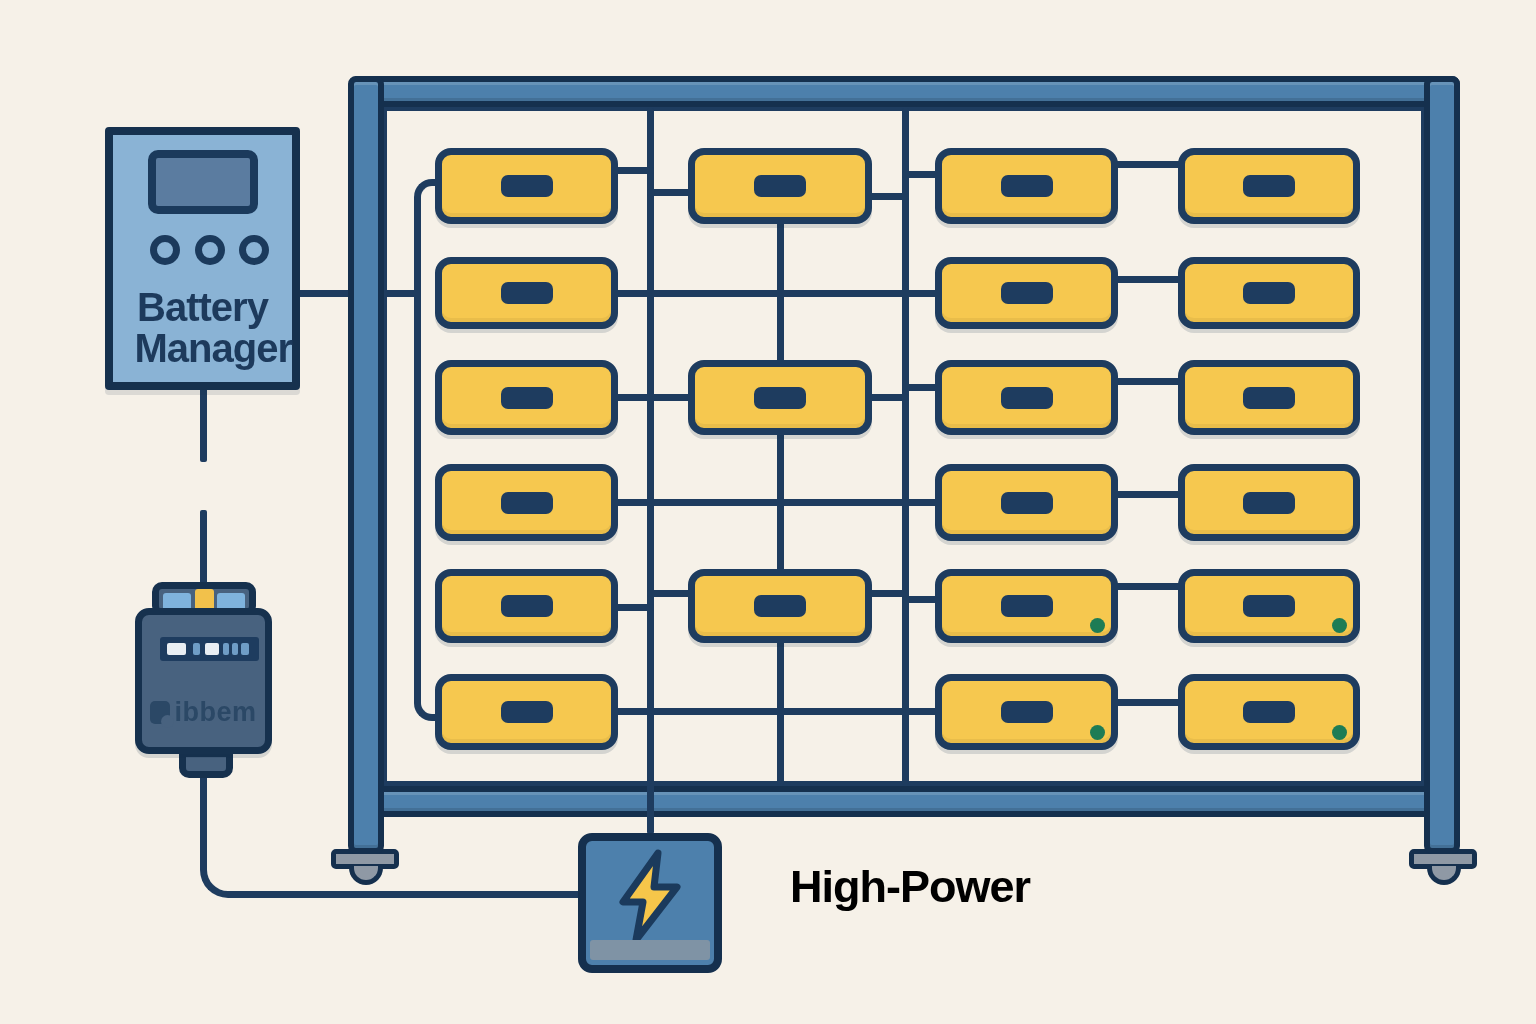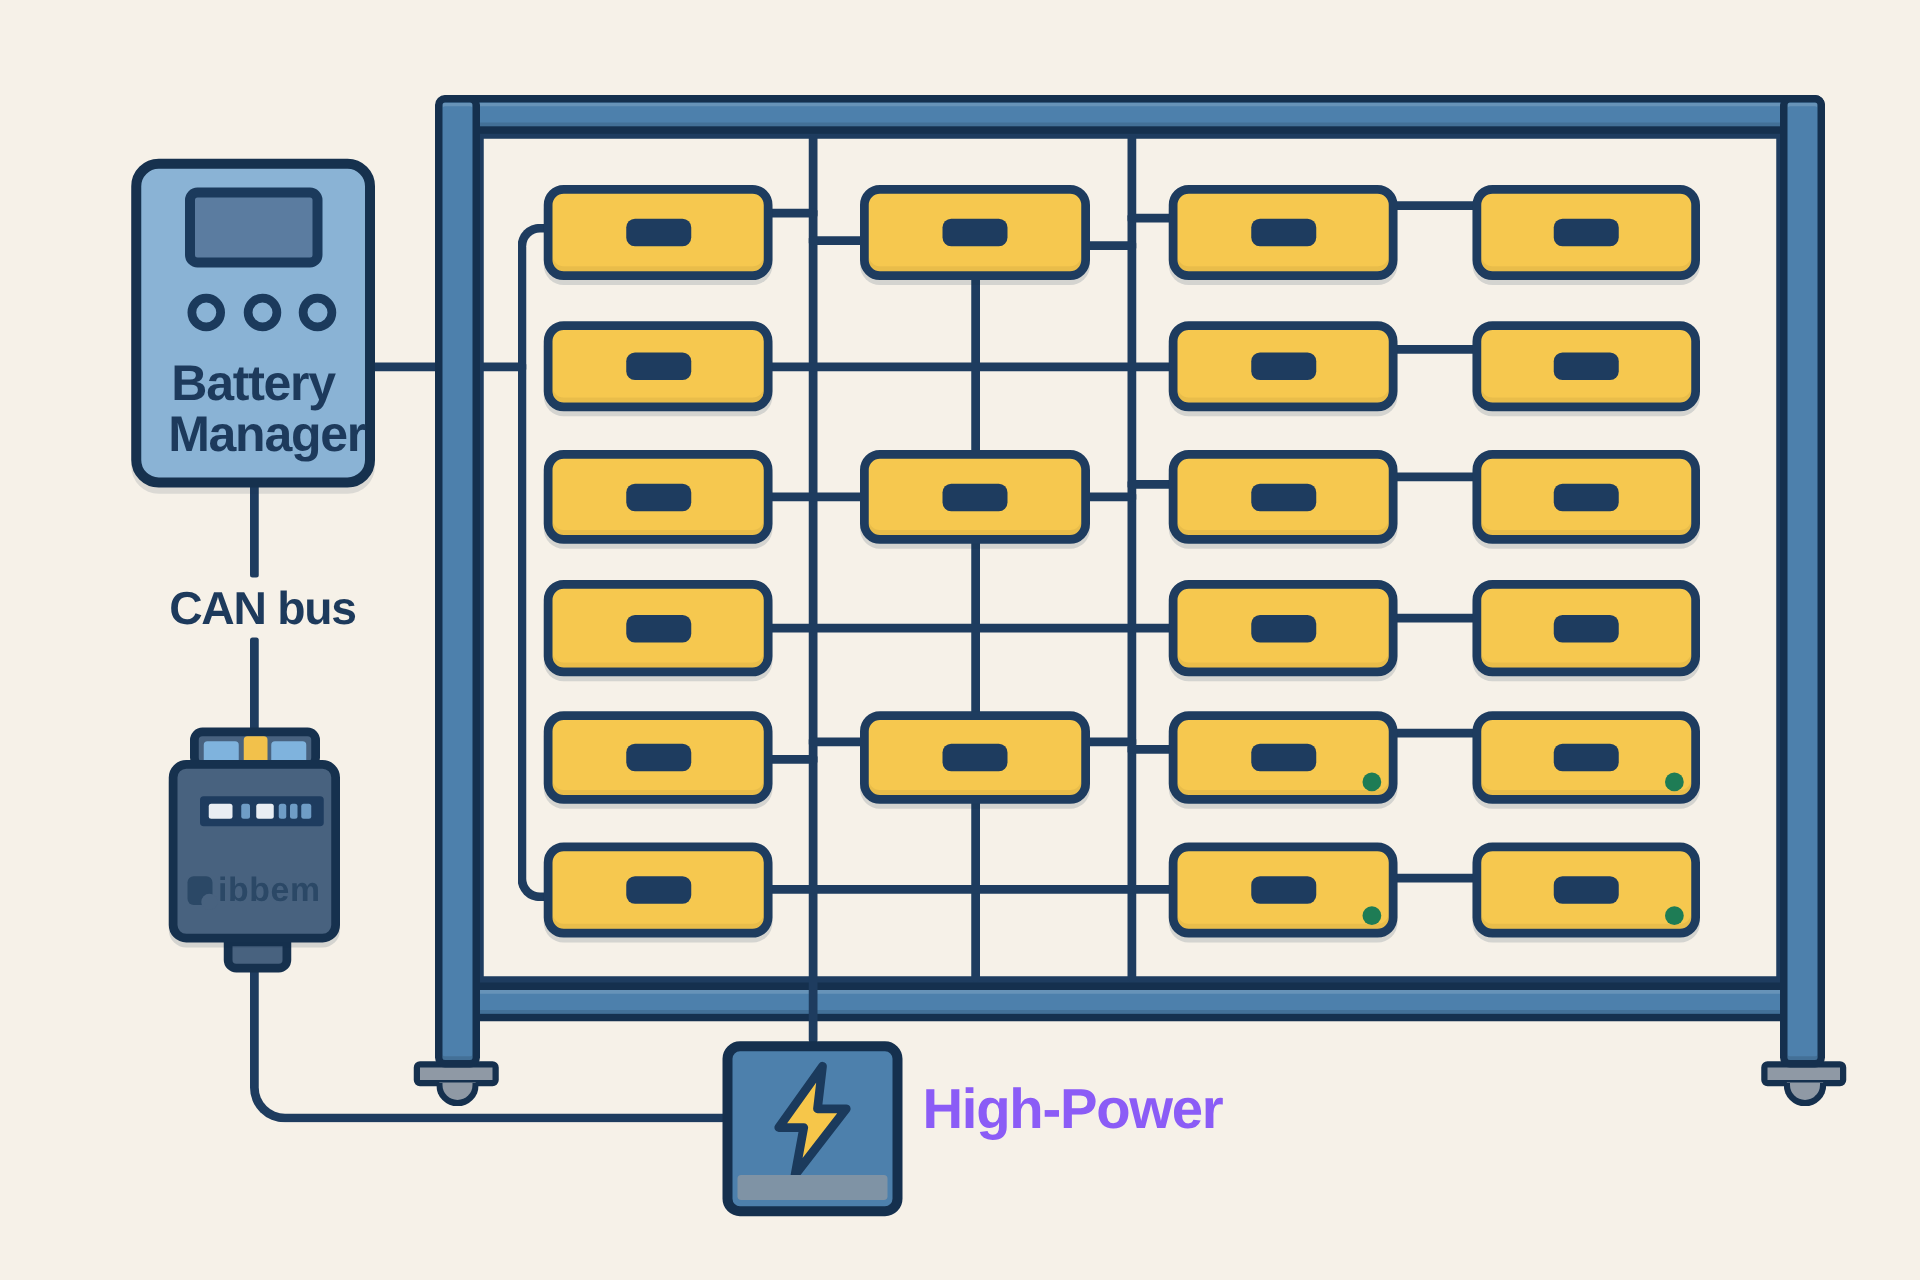--- a/index.html
+++ b/index.html
@@ -50,21 +50,21 @@
     position:absolute;left:50%;top:50%;width:52px;height:22px;margin:-11px 0 0 -26px;
     background:#1e3c5f;border-radius:7px;
   }
   .cell .dot{
     position:absolute;right:6px;bottom:3px;width:15px;height:15px;
     background:#1e7c55;border-radius:50%;
   }
   
   .bm-box{
     position:absolute;left:105px;top:127px;width:195px;height:263px;box-sizing:border-box;
-    background:#8ab3d5;border:8px solid #16314e;border-radius:22px;
+    background:#8ab3d5;border:8px solid #16314e;border-radius:4px;
     box-shadow:0 5px 0 rgba(21,47,76,.12);
   }
   .bm-screen{
     position:absolute;left:35px;top:15px;width:110px;height:64px;box-sizing:border-box;
     background:#5b7ca0;border:8px solid #1b3a5c;border-radius:10px;
   }
   .bm-btn{
     position:absolute;top:100px;width:30px;height:30px;box-sizing:border-box;
     border:7px solid #1b3a5c;border-radius:50%;background:transparent;
   }
@@ -112,22 +112,22 @@
   .charger{
     position:absolute;left:578px;top:833px;width:144px;height:140px;box-sizing:border-box;
     background:#4d80ac;border:8px solid #15304e;border-radius:14px;
   }
   .charger-strip{
     position:absolute;left:4px;right:4px;bottom:5px;height:20px;
     background:#7f93a5;border-radius:3px;
   }
   .charger-bolt{position:absolute;left:50%;top:8px;transform:translateX(-50%);}
   .hpc-label{
-    position:absolute;left:738px;top:862px;width:292px;text-align:left;
-    font-weight:700;font-size:45px;line-height:1.12;color:#8b5cf6;letter-spacing:-1px;
+    position:absolute;left:738px;top:862px;width:292px;text-align:right;
+    font-weight:700;font-size:45px;line-height:1.12;color:#000000;letter-spacing:-1px;
   }
 </style>
 </head>
 <body>
 
 <div class="stage">
 
   <div id="wires-under" class="abs" style="left:0;top:0;width:100%;height:100%;">
       <div class="wire" style="left: 295px; top: 290px; width: 126px; height: 7px;"></div>
     </div>
@@ -246,21 +246,20 @@
 
   <div class="bm-box">
     <div class="bm-screen"></div>
     <div class="bm-btn" style="left:37px;"></div>
     <div class="bm-btn" style="left:82px;"></div>
     <div class="bm-btn" style="left:126px;"></div>
     <div class="bm-label" style="top:152px;">Battery</div>
     <div class="bm-label" style="top:193px;text-align:right;">Manager</div>
   </div>
 
-  <div class="can-label">CAN bus</div>
 
   <div class="dg-plug">
     <div class="dg-tab" style="left:4px;top:4px;width:28px;height:19px;background:#7fb3dd;"></div>
     <div class="dg-tab" style="left:36px;top:0px;width:19px;height:26px;background:#f2c14b;"></div>
     <div class="dg-tab" style="left:58px;top:4px;width:28px;height:19px;background:#7fb3dd;"></div>
   </div>
   <div class="dg-stub"></div>
   <div class="dg-body">
     <div class="dg-panel" id="dg-panel">
         <div class="dg-seg" style="left: 7px; width: 19px; background: rgb(233, 238, 243);"></div>

